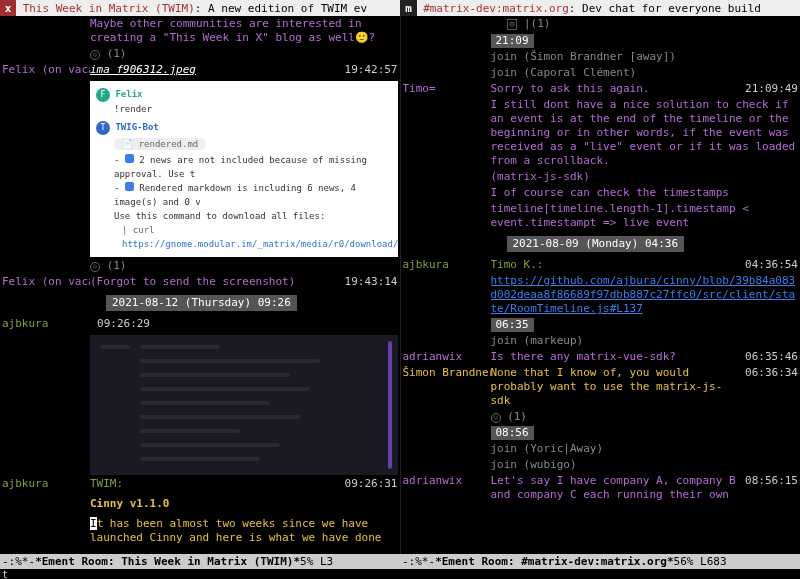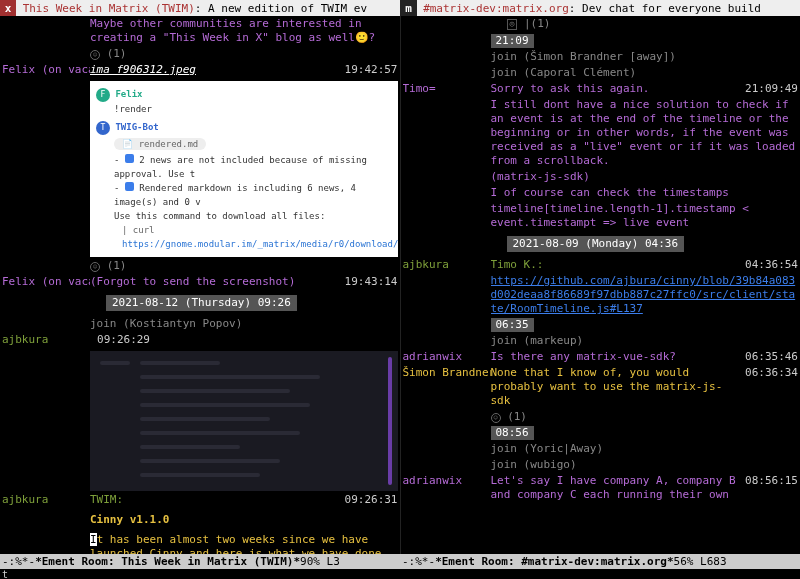--- a/index.html
+++ b/index.html
@@ -106,24 +106,20 @@
         <div class="sender purple">Felix (on vaca</div>
         <div class="msg purple">(Forgot to send the screenshot)</div>
         <div class="ts">19:43:14</div>
       </div>
 
       <div class="row">
           <div class="sender"></div>
           <div class="msg"><span class="date-badge">2021-08-12 (Thursday) 09:26</span></div>
         </div>
 
-      <div class="row">
-          <div class="sender"></div>
-          <div class="msg gray">join (Kostiantyn Popov)</div>
-        </div>
 
       <div class="row">
         <div class="sender olive">ajbkura</div>
         <div class="ts">09:26:29</div>
       </div>
 
       <div class="row">
           <div class="sender"></div>
         <div class="msg">
           <div class="darkimg">
@@ -268,20 +264,20 @@
         <div class="msg purple">Let's say I have company A, company B and company C each running their own</div>
         <div class="ts">08:56:15</div>
       </div>
     </div>
   </div>
 </div>
 
 <div class="modeline left">
   <span>-:%*- </span>
     <span class="bold">*Ement Room: This Week in Matrix (TWIM)*</span>
-    <span>  90% L3</span>
+    <span>  5% L3</span>
 </div>
 <div class="modeline right">
   <span>-:%*- </span>
     <span class="bold">*Ement Room: #matrix-dev:matrix.org*</span>
     <span>  56% L683</span>
 </div>
 <div class="minibuf">t</div>
 
 </body></html>

